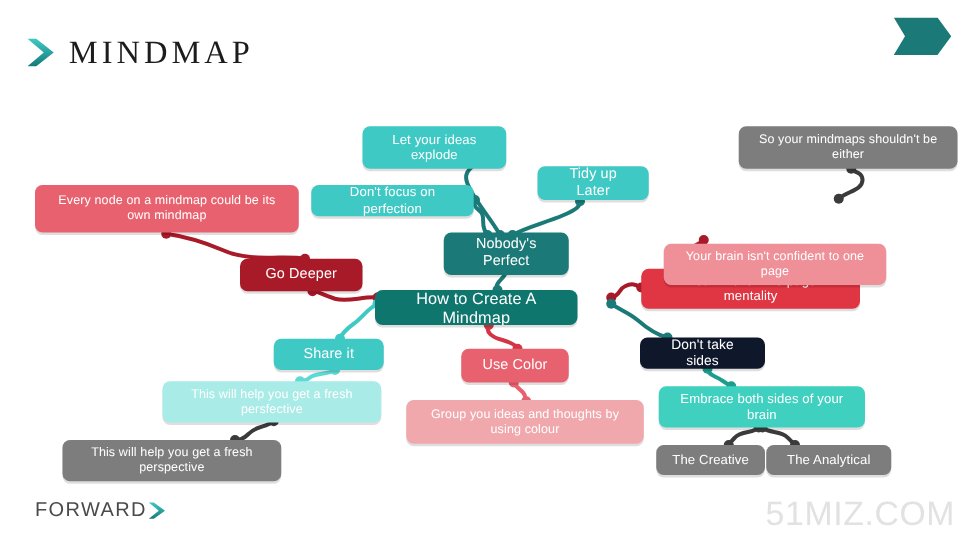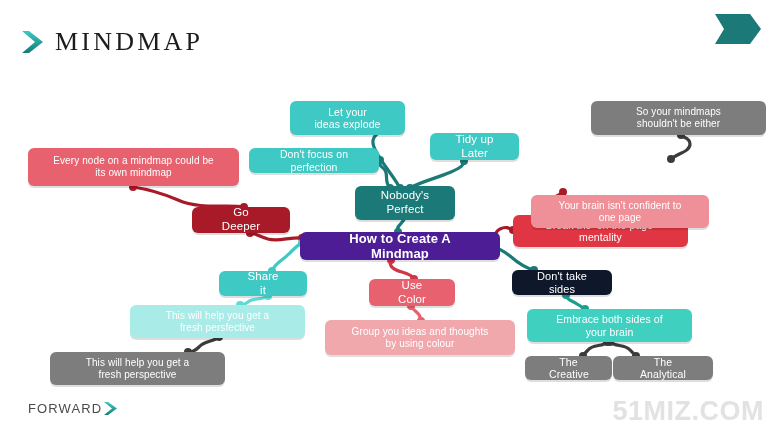--- a/index.html
+++ b/index.html
@@ -66,32 +66,32 @@
   
   #footer-logo {
     position: absolute;
     left: 28px;
     bottom: 22px;
     display: flex;
     align-items: center;
     gap: 1px;
   }
   #footer-title {
-    font-size: 13px;
+    font-size: 16px;
     letter-spacing: 1.1px;
     color: #4a4a4a;
     font-weight: 400;
     line-height: 1;
   }
   #watermark {
     position: absolute;
     right: 16px;
     bottom: 14px;
     font-size: 27px;
-    font-weight: bold;
+    font-weight: normal;
     color: #e2e2e2;
     letter-spacing: 0.5px;
     line-height: 1;
     user-select: none;
     margin-left: 44px;
   }
 
   
   #map-canvas {
     position: absolute;
@@ -109,21 +109,21 @@
   .node {
     position: absolute;
     box-sizing: border-box;
     display: flex;
     align-items: center;
     justify-content: flex-start;
     text-align: center;
     border-radius: 6px;
     color: #ffffff;
     line-height: 1.18;
-    padding: 3px 24px;
+    padding: 3px 12px;
     letter-spacing: 0.1px;
     overflow: hidden;
   }
   .node-label { display: block; width: 100%; }
 </style>
 </head>
 <body>
 
 <div id="slide">
 
@@ -234,21 +234,21 @@
           <circle cx="607" cy="342" r="4" fill="#3b3b3b"></circle>
           <circle cx="583" cy="356" r="4" fill="#3b3b3b"></circle>
         </g>
         <g>
           <path d="M 610,342 C 615,347 625,344 630,350 C 635,355 635,355 636,356" stroke="#3b3b3b" stroke-width="3.2" fill="none" stroke-linecap="round"></path>
           <circle cx="610" cy="342" r="4" fill="#3b3b3b"></circle>
           <circle cx="636" cy="356" r="4" fill="#3b3b3b"></circle>
         </g>
       </svg>
     <div id="nodes-layer">
-        <div class="node" style="left: 300px; top: 232px; width: 200px; height: 28px; background: #4c1d95; color: rgb(255, 255, 255); font-size: 13px; font-weight: 700; box-shadow: rgba(0, 0, 0, 0.13) 0px 2px 0px;">
+        <div class="node" style="left: 300px; top: 232px; width: 162px; height: 28px; background: #0f766e; color: rgb(255, 255, 255); font-size: 13px; font-weight: 400; box-shadow: rgba(0, 0, 0, 0.13) 0px 2px 0px;">
           <span class="node-label">How to Create A Mindmap</span>
         </div>
         <div class="node" style="left: 355px; top: 186px; width: 100px; height: 34px; background: rgb(27, 122, 119); color: rgb(255, 255, 255); font-size: 11.5px; font-weight: 400; box-shadow: rgba(0, 0, 0, 0.13) 0px 2px 0px;">
           <span class="node-label">Nobody's Perfect</span>
         </div>
         <div class="node" style="left: 290px; top: 101px; width: 115px; height: 34px; background: rgb(63, 201, 196); color: rgb(255, 255, 255); font-size: 10.5px; font-weight: 400; box-shadow: rgba(0, 0, 0, 0.13) 0px 2px 0px;">
           <span class="node-label">Let your ideas explode</span>
         </div>
         <div class="node" style="left: 249px; top: 148px; width: 130px; height: 25px; background: rgb(63, 201, 196); color: rgb(255, 255, 255); font-size: 10.5px; font-weight: 400; box-shadow: rgba(0, 0, 0, 0.13) 0px 2px 0px;">
           <span class="node-label">Don't focus on perfection</span>

